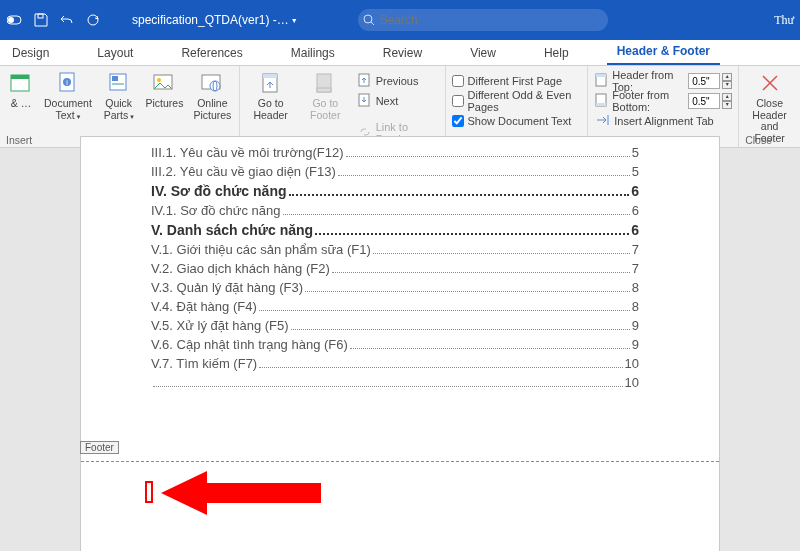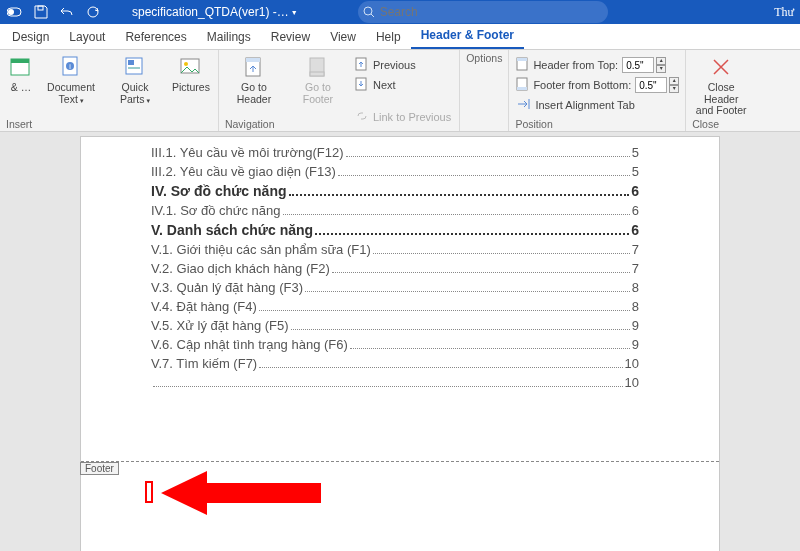--- a/index.html
+++ b/index.html
@@ -1,27 +1,27 @@
 <!DOCTYPE html>
 <html><head>
 <meta charset="utf-8">
 <style>
   * { box-sizing: border-box; margin: 0; padding: 0; font-family: "Segoe UI", Arial, sans-serif; }
   body { width: 800px; height: 551px; overflow: hidden; background: #e6e6e6; position: relative; }
 
-  .titlebar { height: 24px; background: #185abd; color: #fff; display: flex; align-items: center; font-size: 12px; }
+  .titlebar { height: 40px; background: #185abd; color: #fff; display: flex; align-items: center; font-size: 12px; }
   .title-left { display: flex; align-items: center; gap: 4px; padding-left: 4px; }
   .icon-btn { width: 22px; height: 22px; display: flex; align-items: center; justify-content: center; }
   .doc-title { margin-left: 28px; font-size: 12px; }
   .search-wrap { margin-left: 60px; width: 250px; height: 22px; background: #3a72c9; display: flex; align-items: center; border-radius: 11px; }
   .search-icon { width: 22px; display:flex; align-items:center; justify-content:center; }
   .search-input { background: transparent; border: none; color: #cfe0f5; font-size: 12px; outline: none; flex: 1; }
   .title-right { margin-left: auto; padding-right: 6px; font-size: 12px; font-family: Liberation Serif, serif; }
 
-  .tabs { height: 26px; background: #fff; border-bottom: 1px solid #d0d0d0; display: flex; align-items: flex-end; font-size: 12px; padding-left: 2px; }
+  .tabs { height: 26px; background: #fff; border-bottom: 1px solid #d0d0d0; display: flex; align-items: flex-end; font-size: 12px; padding-left: 2px; gap: 28px; }
   .tab { padding: 5px 10px; color: #444; cursor: pointer; }
   .tab.active { color: #185abd; border-bottom: 2px solid #185abd; font-weight: 600; }
 
   .ribbon { height: 82px; background: #f3f3f3; border-bottom: 1px solid #d0d0d0; display: flex; font-size: 11px; color: #444; }
   .group { border-right: 1px solid #d9d9d9; display: flex; flex-direction: column; justify-content: space-between; padding: 2px 6px 0; }
   .group-body { display: flex; align-items: flex-start; gap: 6px; height: 64px; }
   .group-label { text-align: left; font-size: 10.5px; color: #666; padding-bottom: 1px; }
   .big-btn { display: flex; flex-direction: column; align-items: center; justify-content: flex-start; width: auto; padding: 2px 2px 0; cursor: pointer; text-align: center; line-height: 1.1; gap: 2px; }
   .big-btn .ico { width: 26px; height: 26px; display:flex; align-items:center; justify-content:center; }
   .big-btn .lbl { font-size: 10.5px; max-width: 54px; }
@@ -142,20 +142,30 @@
       <div class="big-btn">
         <span class="ico">
             <svg width="22" height="22" viewBox="0 0 22 22">
               <rect x="1" y="3" width="18" height="14" fill="#fff" stroke="#888"></rect>
               <circle cx="6" cy="8" r="2" fill="#f1c40f"></circle>
               <path d="M1 17l6-6 5 5 3-3 4 4" fill="none" stroke="#3a6"></path>
             </svg>
           </span>
         <span class="lbl">Pictures</span>
       </div>
+      <div class="big-btn">
+        <span class="ico">
+            <svg width="22" height="22" viewBox="0 0 22 22">
+              <rect x="1" y="3" width="18" height="14" fill="#fff" stroke="#888"></rect>
+              <circle cx="14" cy="14" r="5" fill="#fff" stroke="#5a8bd6"></circle>
+              <ellipse cx="14" cy="14" rx="2" ry="5" fill="none" stroke="#5a8bd6"></ellipse>
+            </svg>
+          </span>
+        <span class="lbl">Online Pictures</span>
+      </div>
     </div>
     <div class="group-label">Insert</div>
   </div>
 
   <div class="group">
     <div class="group-body">
       <div class="big-btn">
         <span class="ico">
             <svg width="22" height="22" viewBox="0 0 22 22">
               <rect x="3" y="2" width="14" height="18" fill="#fff" stroke="#888"></rect>
@@ -194,20 +204,36 @@
                 <path d="M3 7a3 3 0 0 1 3-3h2M11 7a3 3 0 0 1-3 3H6" fill="none" stroke="#bbb"></path>
               </svg></span>
           <span>Link to Previous</span>
         </div>
       </div>
     </div>
     <div class="group-label">Navigation</div>
   </div>
 
   <div class="group">
+    <div class="group-body">
+      <div class="mini-col">
+        <label class="opt-row">
+            <input type="checkbox" class="chk" style="">
+            <span>Different First Page</span>
+          </label>
+        <label class="opt-row">
+            <input type="checkbox" class="chk" style="">
+            <span>Different Odd &amp; Even Pages</span>
+          </label>
+        <label class="opt-row">
+            <input type="checkbox" class="chk" checked="" style="">
+            <span>Show Document Text</span>
+          </label>
+      </div>
+    </div>
     <div class="group-label">Options</div>
   </div>
 
   <div class="group">
     <div class="group-body">
       <div class="mini-col">
         <div class="opt-row">
           <span><svg width="14" height="14" viewBox="0 0 14 14">
                 <rect x="2" y="1" width="10" height="12" fill="#fff" stroke="#888"></rect>
                 <rect x="2" y="1" width="10" height="3" fill="#cfe0f5"></rect>
@@ -323,19 +349,19 @@
           <span class="toc-left">V.7. Tìm kiếm (F7) </span>
           <span class="toc-dots"></span>
           <span class="toc-page">10</span>
         </div>
         <div class="toc-line">
           <span class="toc-dots"></span>
           <span class="toc-page">10</span>
         </div>
       </div>
     <div class="footer-sep" style="top:324px"></div>
-    <div class="footer-tag" style="top:325px">Footer</div>
+    <div class="footer-tag" style="top:304px">Footer</div>
     <div class="cursor-box" style="left:64px; top:344px"></div>
     <svg class="arrow-shape" style="left:80px; top:332px" viewBox="0 0 160 48">
       <polygon points="0,24 46,2 46,14 160,14 160,34 46,34 46,46" fill="#ff0000"></polygon>
     </svg>
   </div>
 </div>
 
 </body></html>

